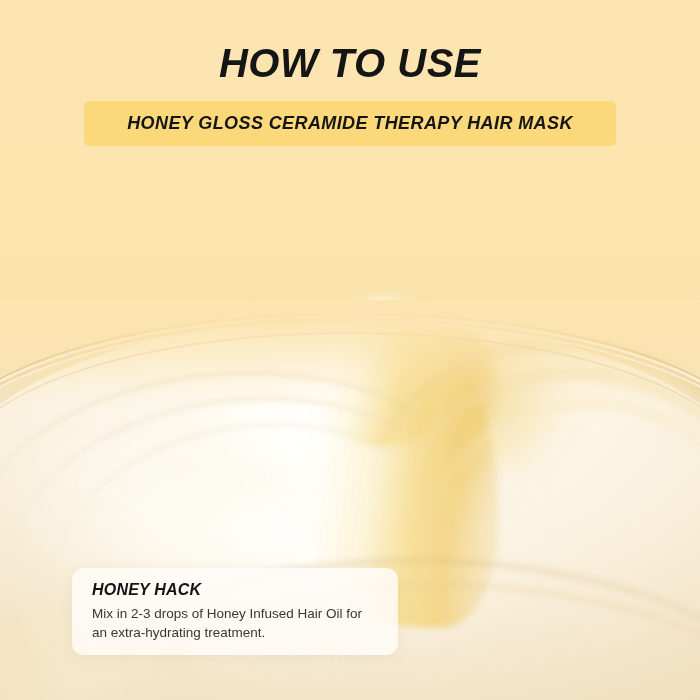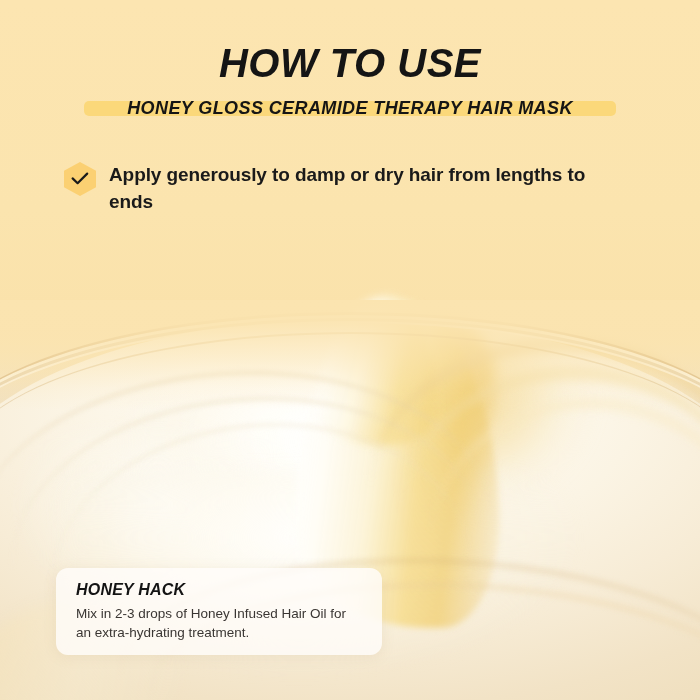--- a/index.html
+++ b/index.html
@@ -330,21 +330,21 @@
     font-style: italic;
     letter-spacing: 0.5px;
     color: #151515;
   }
 
   .banner {
     position: absolute;
     left: 84px;
     top: 101px;
     width: 532px;
-    height: 15px;
+    height: 45px;
     border-radius: 5px;
     background: #fbd87a;
     display: flex;
     align-items: center;
     justify-content: center;
   }
   .banner-label {
     font-size: 18px;
     font-weight: 700;
     font-style: italic;
@@ -391,21 +391,21 @@
     line-height: 27px;
     font-weight: 700;
     color: #1a1a1a;
     padding-top: 1px;
     letter-spacing: -0.1px;
   }
 
   
   .hack-card {
     position: absolute;
-    left: 56px;
+    left: 72px;
     top: 568px;
     width: 326px;
     height: 87px;
     border-radius: 12px;
     background: rgba(255, 252, 250, 0.80);
     box-shadow: 0 2px 14px rgba(160, 130, 80, 0.10);
     padding: 13px 20px 0 20px;
     box-sizing: border-box;
   }
   .hack-title {
@@ -455,29 +455,20 @@
   <div class="content">
 
     <div class="title">HOW TO USE</div>
 
     <div class="banner">
       <span class="banner-label">HONEY GLOSS CERAMIDE THERAPY HAIR MASK</span>
     </div>
 
     <div class="steps">
 
-      <div class="step">
-        <span class="hex">
-          <span class="hex-shape"></span>
-          <svg width="18" height="16" viewBox="0 0 18 16" aria-hidden="true">
-            <path d="M1.6 7.4 L6.6 12.2 L16.2 2.6" fill="none" stroke="#1a1a1a" stroke-width="2.2" stroke-linecap="round" stroke-linejoin="round"></path>
-          </svg>
-        </span>
-        <span class="step-text">Apply generously to damp or dry hair from lengths to ends</span>
-      </div>
 
 
 
     </div>
 
     <div class="hack-card">
       <div class="hack-title">HONEY HACK</div>
       <div class="hack-body">Mix in 2-3 drops of Honey Infused Hair Oil for an extra-hydrating treatment.</div>
     </div>
 

